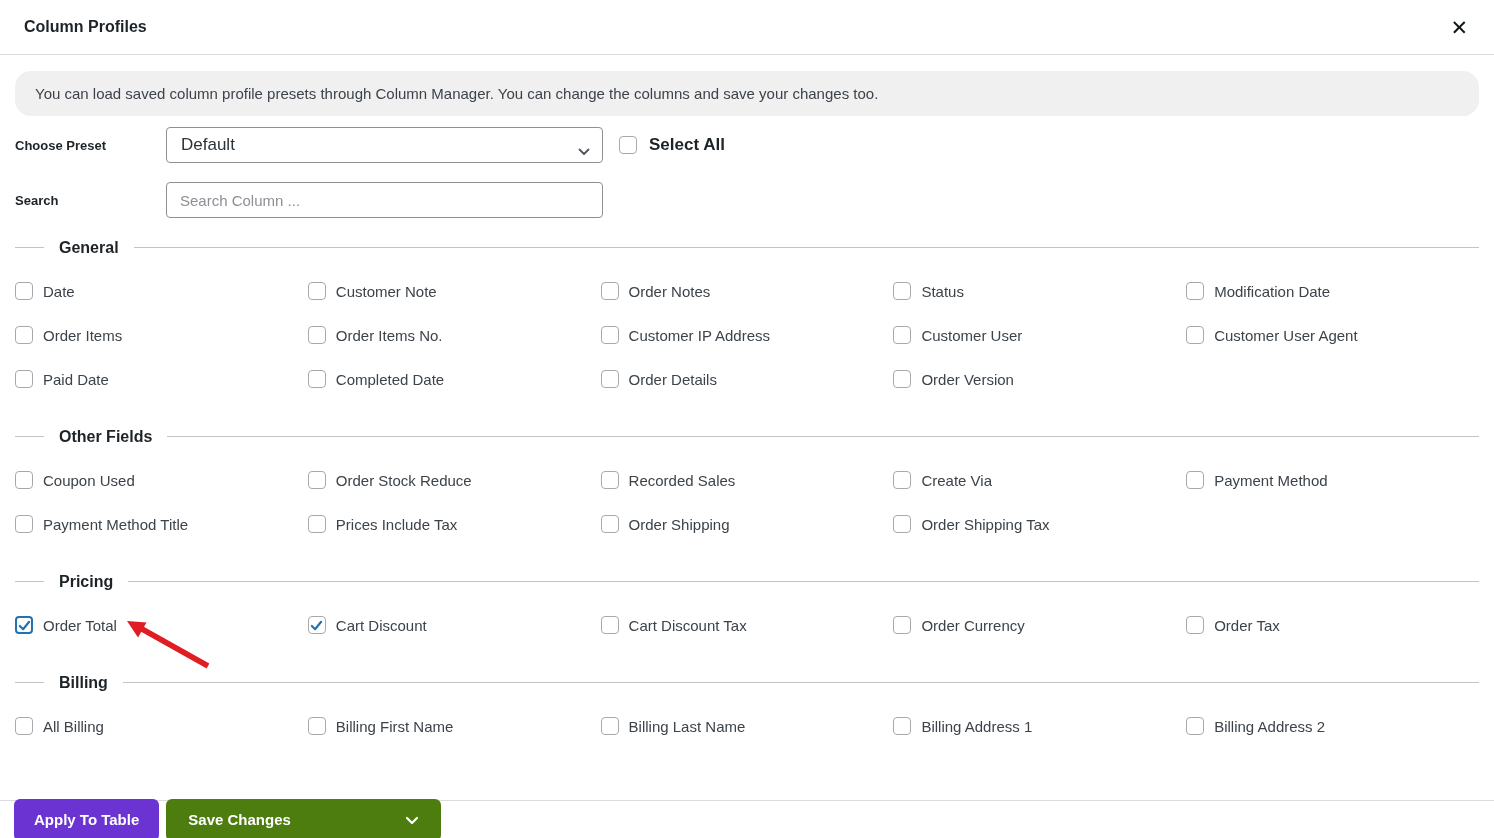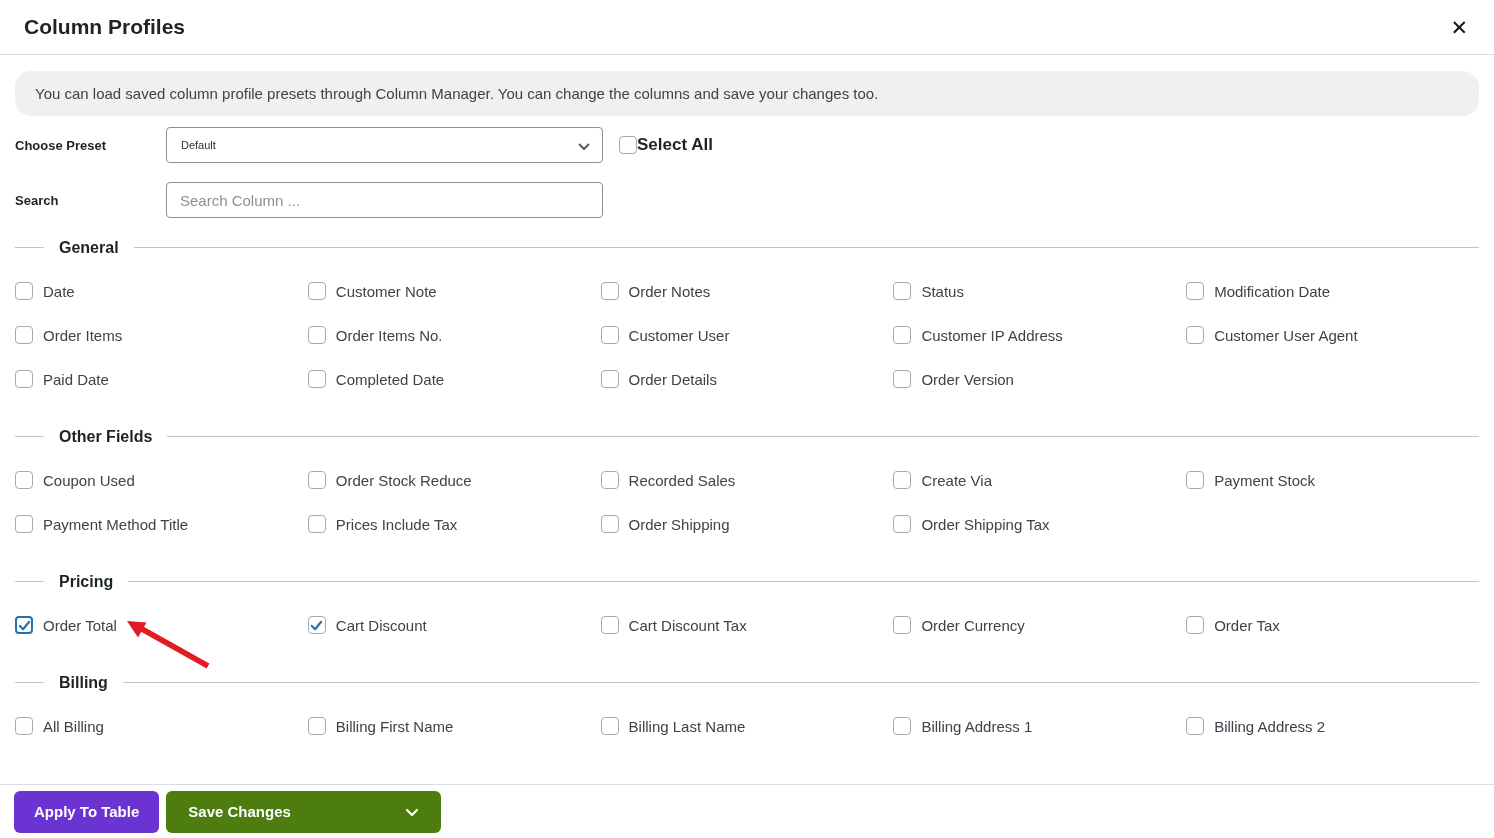--- a/index.html
+++ b/index.html
@@ -13,21 +13,21 @@
   }
   
   .modal-header {
     height: 55px;
     border-bottom: 1px solid #dcdcde;
     display: flex;
     align-items: center;
     padding: 0 22px 0 24px;
   }
   .modal-title {
-    font-size: 21px;
+    font-size: 16px;
     font-weight: 700;
     color: #1d2327;
     text-align: center;
   }
   .close-btn {
     margin-left: auto;
     font-size: 21px;
     line-height: 1;
     color: #101517;
     background: none;
@@ -62,21 +62,21 @@
   }
   .fake-select {
     width: 437px;
     height: 36px;
     border: 1px solid #8c8f94;
     border-radius: 4px;
     background: #fff;
     display: flex;
     align-items: center;
     padding: 0 14px;
-    font-size: 11px;
+    font-size: 17px;
     color: #2c3338;
     cursor: pointer;
     position: relative;
   }
   .fake-select .chev {
     position: absolute;
     right: 12px;
     top: 13px;
   }
   .text-input {
@@ -88,20 +88,21 @@
     font-size: 15px;
     color: #2c3338;
     font-family: "Liberation Sans", sans-serif;
     outline: none;
   }
   .text-input::placeholder { color: #8c8f94; opacity: 1; }
   .select-all-wrap {
     display: flex;
     align-items: center;
     margin-left: 16px;
+    gap: 12px;
     cursor: pointer;
   }
   .select-all-label {
     font-size: 17px;
     font-weight: 700;
     color: #1d2327;
   }
   
   .cbx {
     width: 18px;
@@ -152,21 +153,21 @@
   }
   .cbx-item .cbx-label {
     font-size: 15px;
     color: #3c434a;
     white-space: nowrap;
   }
   
   .modal-footer {
     position: absolute;
     left: 0; right: 0; bottom: 0;
-    height: 54px;
+    height: 38px;
     background: #ffffff;
     border-top: 1px solid #dcdcde;
     display: flex;
     align-items: center;
     padding: 0 14px;
     gap: 7px;
   }
   .btn {
     height: 42px;
     border: none;
@@ -262,25 +263,25 @@
             <div class="cbx-item">
               <span class="cbx"></span>
               <span class="cbx-label">Order Items</span>
             </div>
             <div class="cbx-item">
               <span class="cbx"></span>
               <span class="cbx-label">Order Items No.</span>
             </div>
             <div class="cbx-item">
               <span class="cbx"></span>
+              <span class="cbx-label">Customer IP Address</span>
+            </div>
+            <div class="cbx-item">
+              <span class="cbx"></span>
               <span class="cbx-label">Customer User</span>
-            </div>
-            <div class="cbx-item">
-              <span class="cbx"></span>
-              <span class="cbx-label">Customer IP Address</span>
             </div>
             <div class="cbx-item">
               <span class="cbx"></span>
               <span class="cbx-label">Customer User Agent</span>
             </div>
             <div class="cbx-item">
               <span class="cbx"></span>
               <span class="cbx-label">Paid Date</span>
             </div>
             <div class="cbx-item">
@@ -314,21 +315,21 @@
             <div class="cbx-item">
               <span class="cbx"></span>
               <span class="cbx-label">Recorded Sales</span>
             </div>
             <div class="cbx-item">
               <span class="cbx"></span>
               <span class="cbx-label">Create Via</span>
             </div>
             <div class="cbx-item">
               <span class="cbx"></span>
-              <span class="cbx-label">Payment Stock</span>
+              <span class="cbx-label">Payment Method</span>
             </div>
             <div class="cbx-item">
               <span class="cbx"></span>
               <span class="cbx-label">Payment Method Title</span>
             </div>
             <div class="cbx-item">
               <span class="cbx"></span>
               <span class="cbx-label">Prices Include Tax</span>
             </div>
             <div class="cbx-item">

